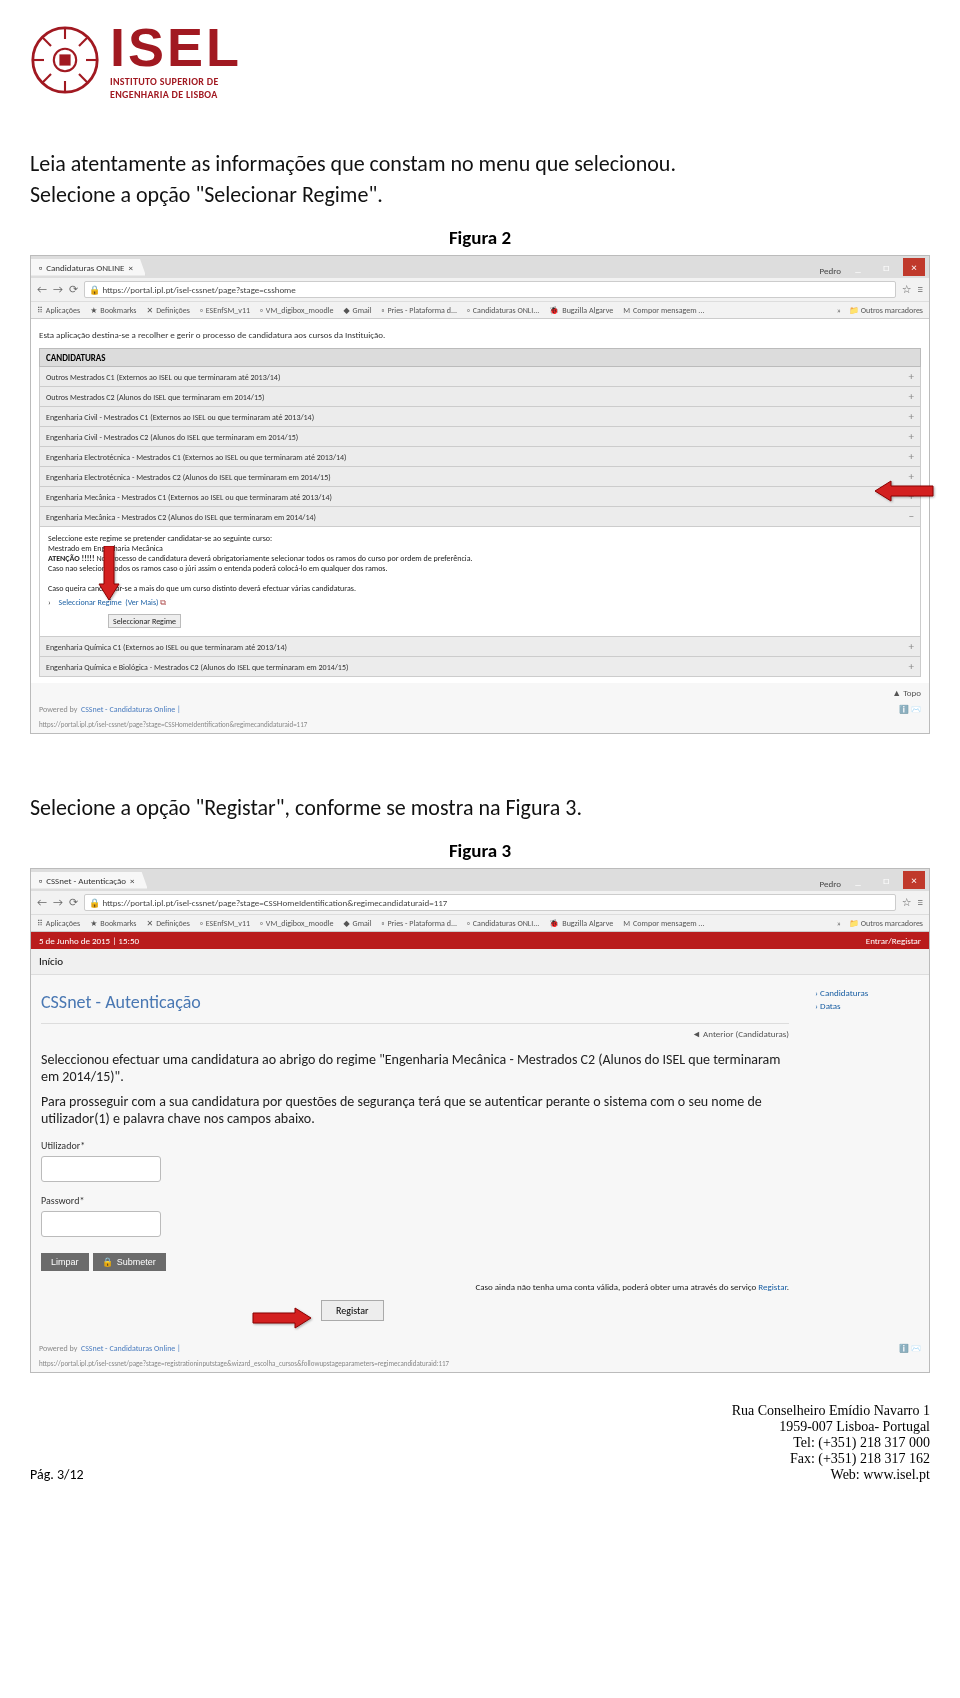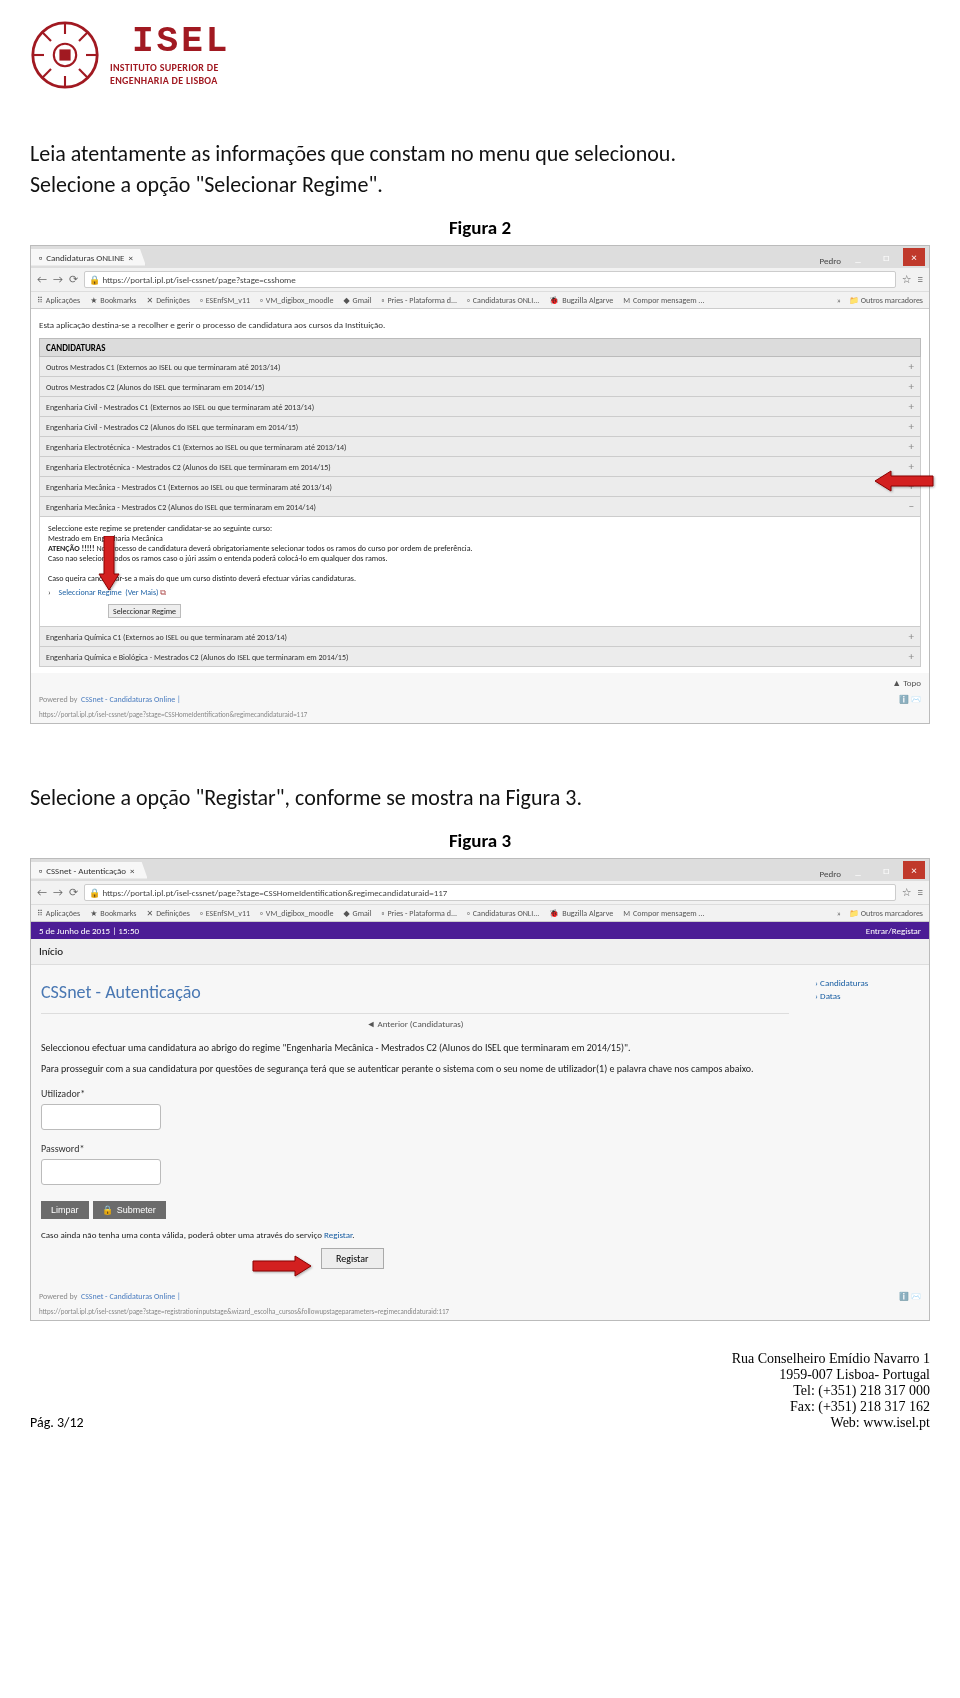--- a/index.html
+++ b/index.html
@@ -23,27 +23,26 @@
   }
   .logo-emblem {
     width: 70px;
     height: 70px;
   }
   .logo-text {
     display: flex;
     flex-direction: column;
   }
   .logo-text .big {
-    font-size: 36px;
+    font-size: 54px;
     font-weight: bold;
     color: #a11921;
     letter-spacing: 3px;
-    font-family: Liberation Mono, monospace;
+    font-family: Liberation Sans, sans-serif;
     line-height: 1;
-    margin-left: 22px;
   }
   .logo-text .small {
     font-size: 10px;
     font-weight: bold;
     color: #a11921;
     letter-spacing: 0.3px;
     line-height: 1.1;
     margin-top: 2px;
   }
   .body-text {
@@ -149,42 +148,42 @@
   .footer-url { padding:4px 8px; font-size:7px; color:#888; }
   .powered { padding:2px 8px; font-size:8px; color:#888; display:flex; gap:23px; align-items:center; justify-content:space-between; }
   .powered .c { color:#4a7cbf; }
   .red-arrow {
     position: absolute;
     width: 60px;
     height: 24px;
   }
   .red-arrow.horiz svg, .red-arrow.vert svg { filter: drop-shadow(1px 1px 1px rgba(0,0,0,0.3)); }
   .datebar {
-    background:#4c1d95; color:#fff; font-size:9px; padding:3px 8px; display:flex; justify-content:space-between;
+    background:#b91c1c; color:#fff; font-size:9px; padding:3px 8px; display:flex; justify-content:space-between;
   }
   .inicio-bar { background:#f0f0f0; padding:6px 8px; font-size:11px; border-bottom:1px solid #ddd; }
   .css-auth {
     display:flex; gap:10px;
   }
   .css-main { flex:1; padding:10px; }
   .css-side { width:120px; padding:10px 6px; font-size:9px; }
   .css-side .slink { color:#1a5fa3; display:block; margin:2px 0; }
   .css-title { color:#4a78b3; font-size:18px; padding:6px 0 10px 0; border-bottom:1px solid #ddd; }
-  .anterior { text-align:center; font-size:9px; color:#555; padding:4px 0; }
-  .css-desc { font-size:10px; color:#222; margin:8px 0; }
+  .anterior { text-align:right; font-size:9px; color:#555; padding:4px 0; }
+  .css-desc { font-size:14px; color:#222; margin:8px 0; }
   .form-label { font-size:10px; color:#333; margin:12px 0 4px 0; }
   .form-input {
     width:120px; height:26px; border:1px solid #bbb; border-radius:3px; background:#fff; display:block;
   }
   .btn-row { display:flex; gap:4px; margin:16px 0 10px 0; }
   .btn-gray {
     background:#6b6b6b; color:#fff; font-size:9px; padding:4px 10px; border:none;
     display:inline-flex; align-items:center; gap:3px;
   }
-  .reg-note { font-size:9px; color:#222; margin:8px 0; }
+  .reg-note { font-size:9px; color:#222; margin:8px 0;text-align:right; }
   .reg-btn {
     display:inline-block; border:1px solid #aaa; background:#ededed; padding:3px 14px; font-size:10px;
     margin-left:280px;
   }
   .page-footer {
     display:flex; justify-content:space-between; align-items:flex-end;
     margin-top:30px; font-size:14px;
   }
   .page-footer .right { text-align:right; font-family: Liberation Serif, serif; }
   .chev { margin-right:6px; }

